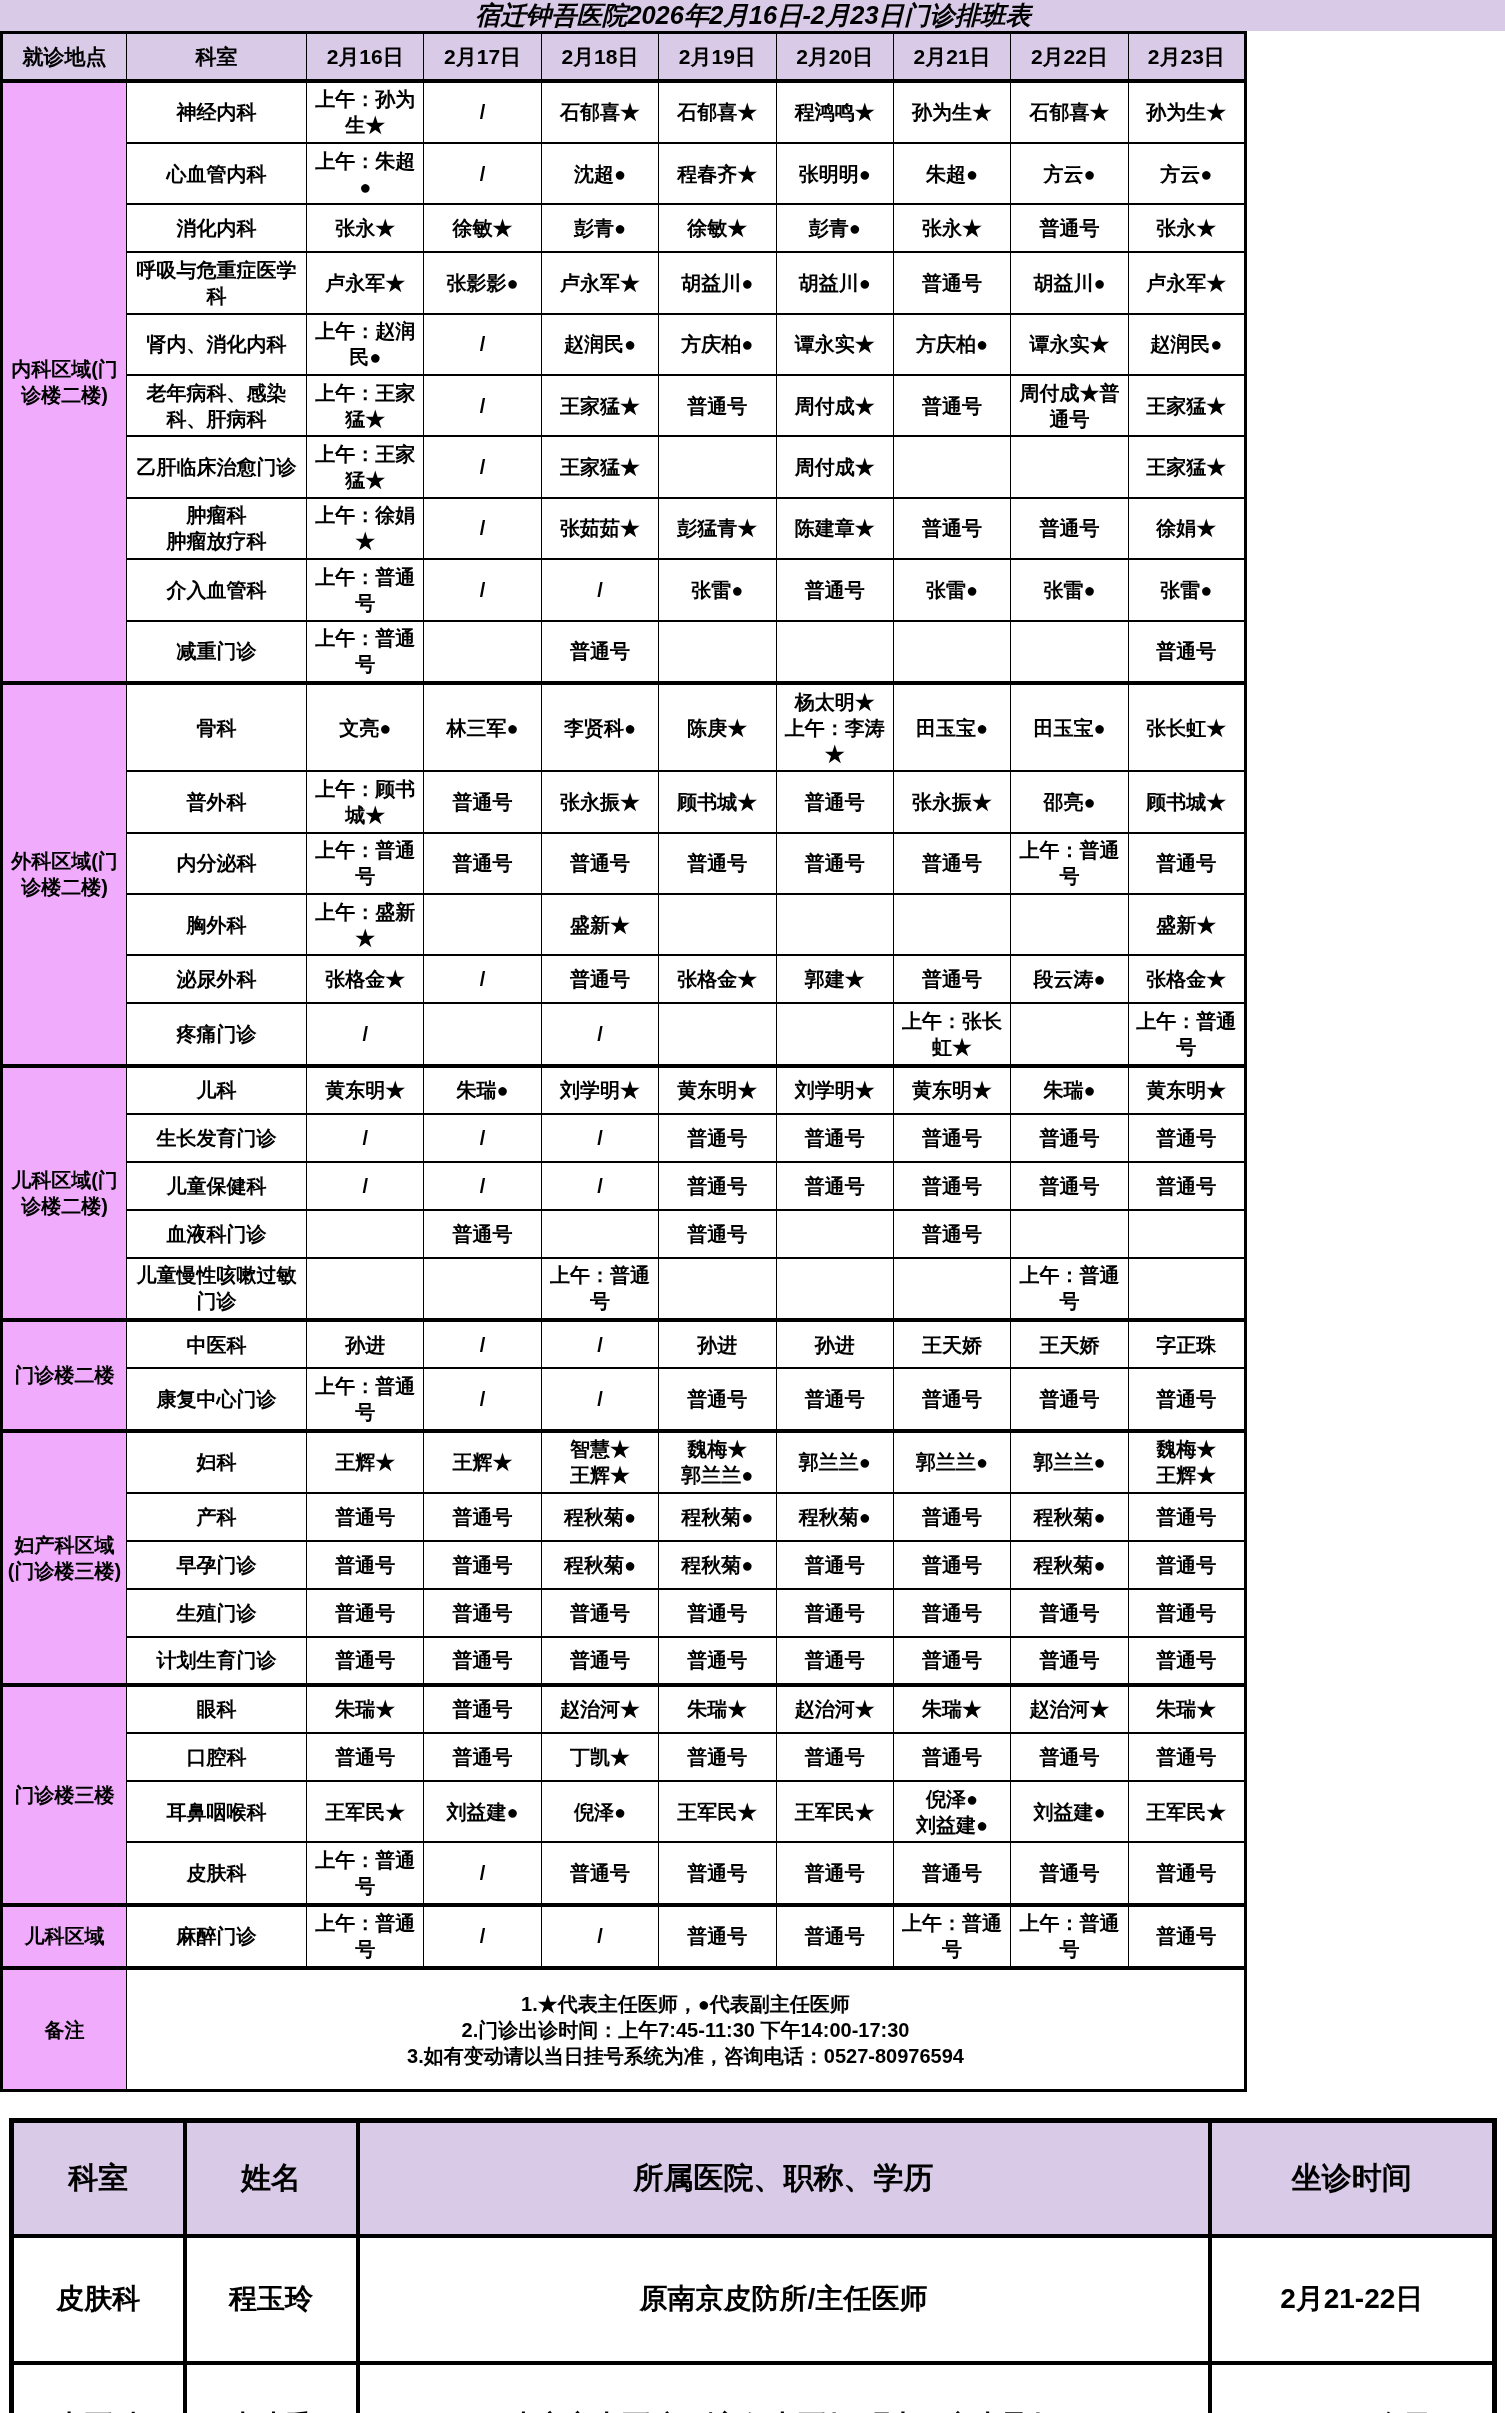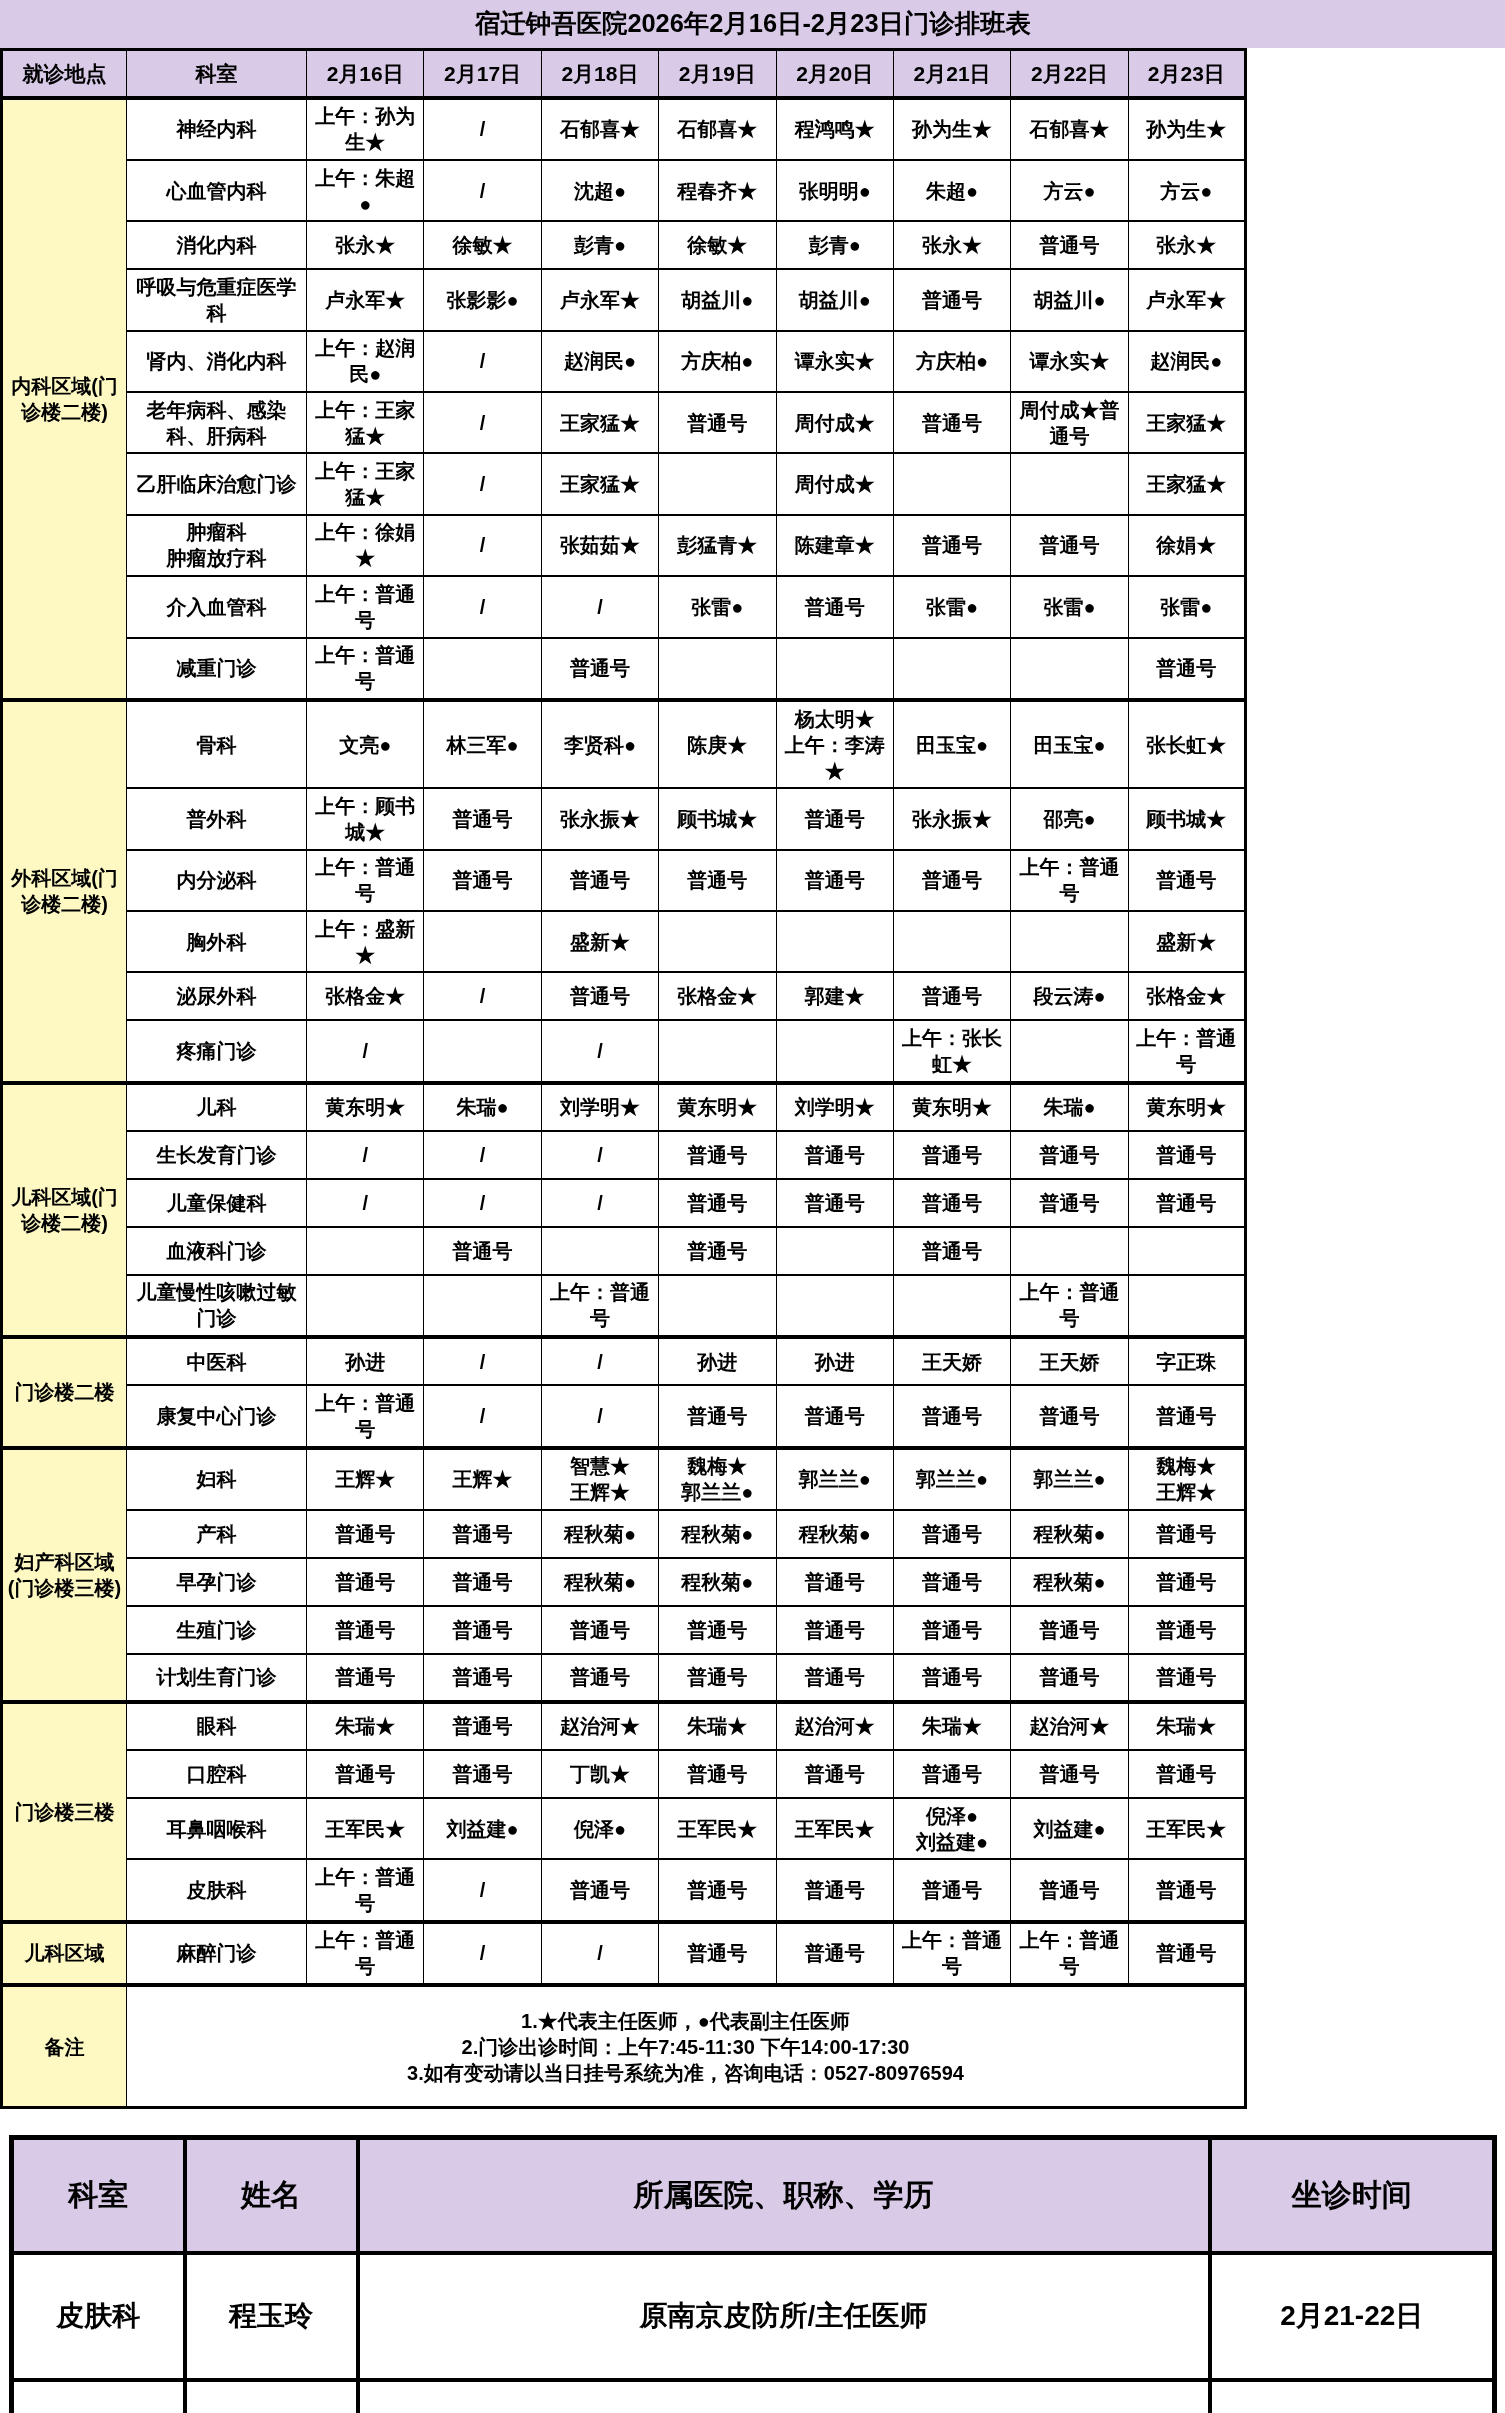--- a/index.html
+++ b/index.html
@@ -5,23 +5,24 @@
   html,body{margin:0;padding:0;background:#ffffff;}
   body{
     width:1506px;
     font-family:"Liberation Sans",sans-serif;
     font-weight:700;
     color:#000;
   }
   
   .main-title{
     background:#d9cbe8;
-    height:48px;
+    height:31px;
     display:flex;align-items:center;justify-content:center;
     font-size:25.4px;
+    font-style:italic;
   }
   table.sched{
     width:1247px;
     border-collapse:collapse;
     table-layout:fixed;
     border:3.7px solid #000;
   }
   table.sched th,table.sched td{
     border-top:2.2px solid #000;
     border-bottom:2.2px solid #000;
@@ -32,21 +33,21 @@
     white-space:pre-line;
     font-size:20px;
     line-height:1.3;
     padding:3.7px 2.2px;
     overflow:hidden;
   }
   table.sched tr{height:48px;}
   tr.head-row{height:42px;}
   tr.head-row th{background:#d9cbe8;font-size:21px;}
   td.loc-cell{
-    background:#fef9c3;
+    background:#f0abfc;
     word-break:break-all;
     padding:3.7px 6px;
     font-size:20px;
   }
   tr.group-start td{border-top:4.5px solid #000;}
   td.dept-cell{word-break:break-all;}
   td.notes-cell{
     text-align:left;
     padding:10.5px 7.5px 10.5px 10.5px;
     font-size:19.4px;

